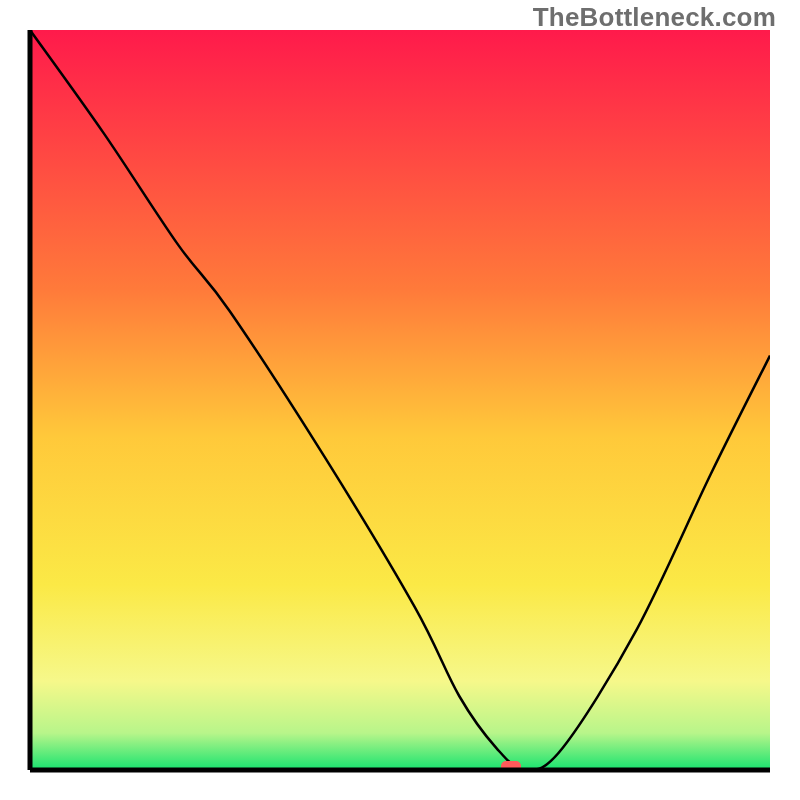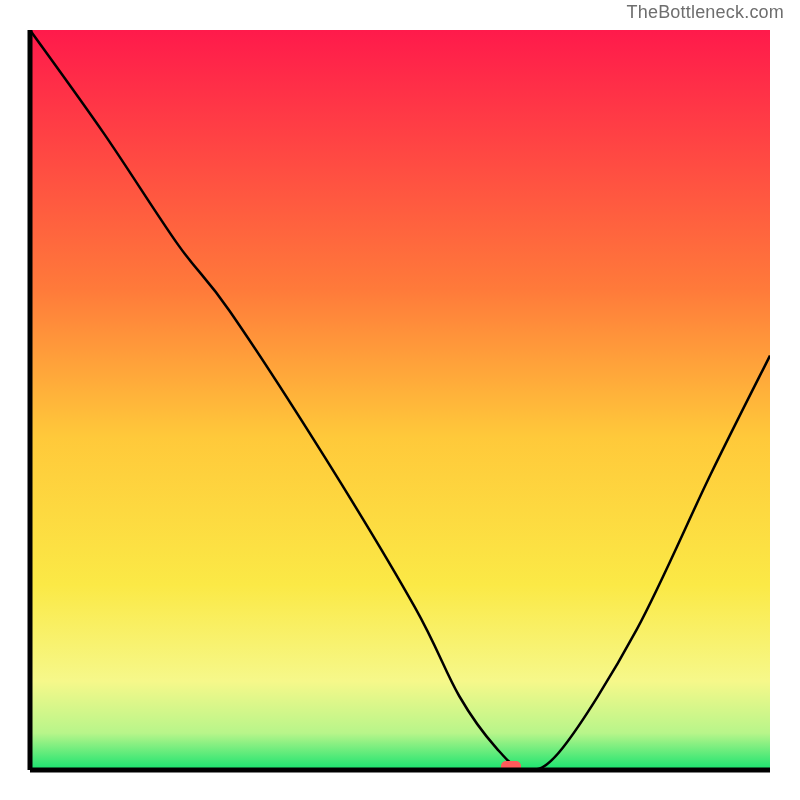--- a/index.html
+++ b/index.html
@@ -12,23 +12,23 @@
     background: #ffffff;
   }
   .stage {
     position: relative;
     width: 800px;
     height: 800px;
   }
   .watermark {
     position: absolute;
     top: 2px;
-    right: 16px;
-    font-size: 18px;
-    font-weight: 400;
+    right: 24px;
+    font-size: 26px;
+    font-weight: 700;
     color: #6e6e6e;
     letter-spacing: 0.2px;
     z-index: 10;
   }
   svg.plot {
     position: absolute;
     left: 0;
     top: 0;
     width: 800px;
     height: 800px;

